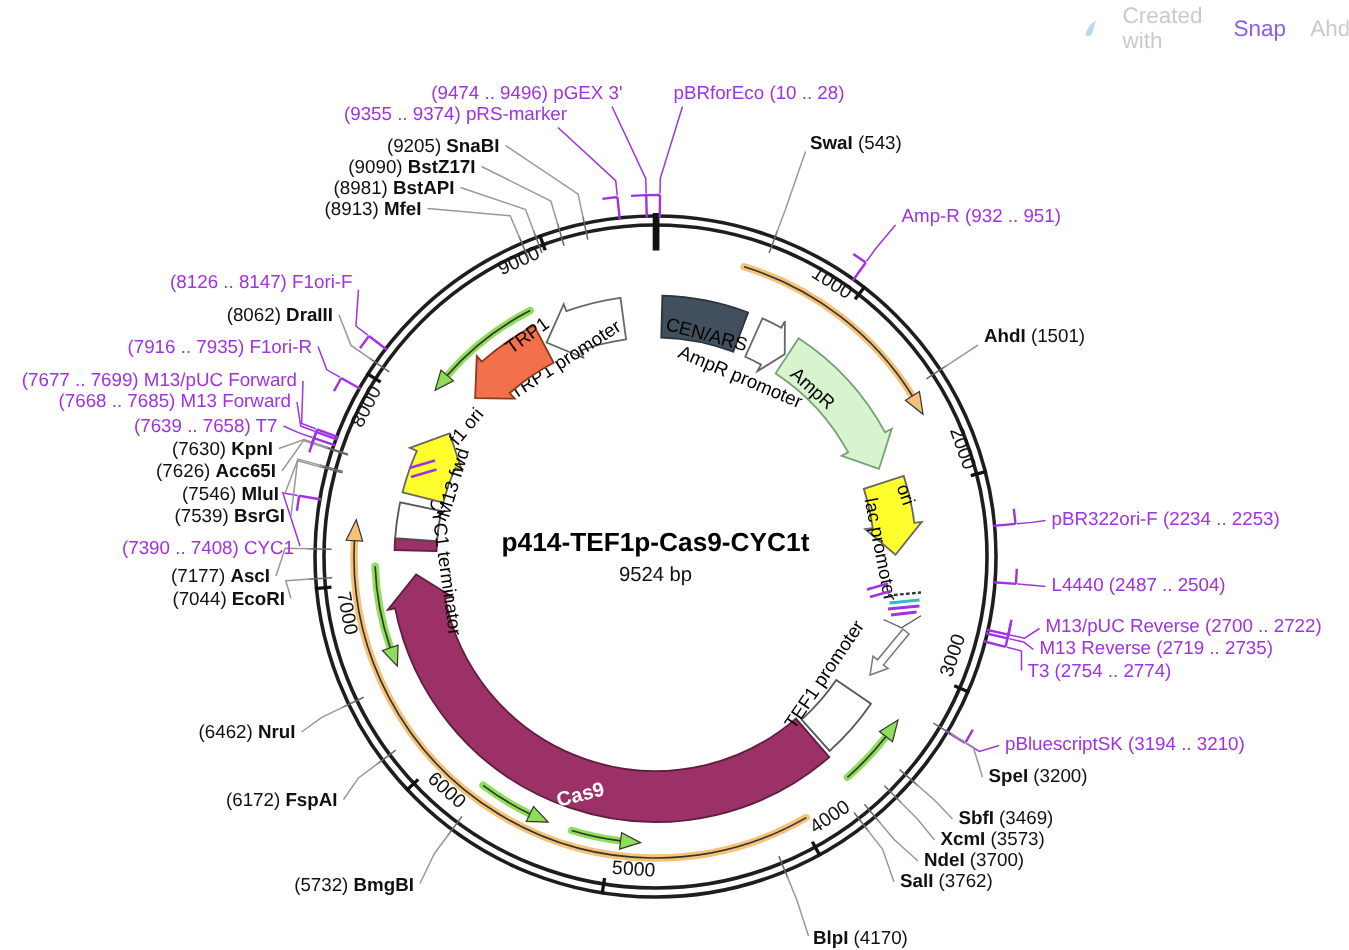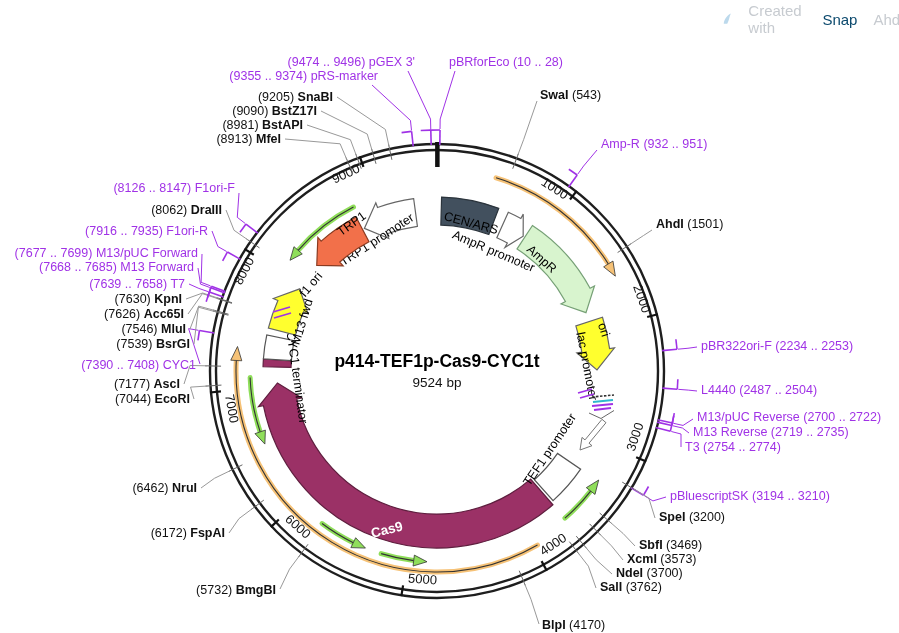--- a/index.html
+++ b/index.html
@@ -4,21 +4,21 @@
 <style>
   html,body{margin:0;padding:0;background:#fff;}
   body{width:899px;height:633px;position:relative;overflow:hidden;
        font-family:"Liberation Sans", sans-serif;}
   #map{position:absolute;top:0;left:0;}
   svg text{font-family:"Liberation Sans", sans-serif;}
   .title{font-size:17.5px;font-weight:bold;fill:#000;}
   .subtitle{font-size:13.5px;fill:#111;}
   .watermark{position:absolute;top:2px;left:722px;display:flex;align-items:center;
              gap:16px;font-size:15px;color:#c7cbd0;user-select:none;}
-  .watermark .snap{color:#0c4a6e;}
+  .watermark .snap{color:#8b5cf6;}
 </style>
 </head>
 <body>
 
 <div class="watermark">
   <svg width="15" height="18" viewBox="0 0 15 18">
     <path d="M2.5 16 C3.2 9.5 7.2 4 12.8 1.2 C10.4 6.2 10.6 10.6 7.6 16 Z" fill="#BCD9EC"></path>
   </svg>
   <span>Created with </span>
     <span class="snap">Snap</span>

